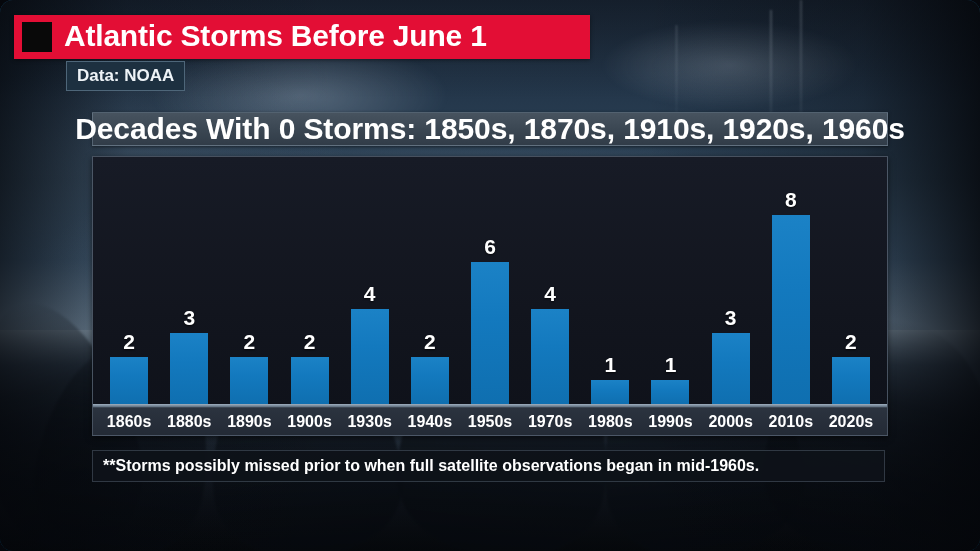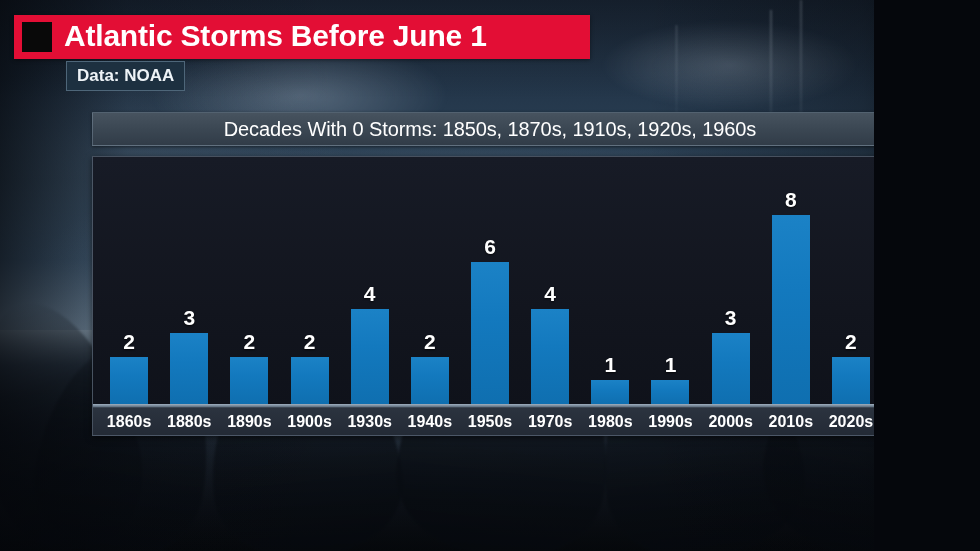--- a/index.html
+++ b/index.html
@@ -7,24 +7,25 @@
   body {
     width: 980px;
     height: 551px;
     overflow: hidden;
     font-family: "Liberation Sans", sans-serif;
     background: #05070c;
   }
 
   #stage {
     position: relative;
-    width: 874px;
+    width: 980px;
     height: 551px;
     overflow: hidden;
     background: #0369a1;
+    border-radius: 13px;
   }
 
   
   .bg-sky {
     position: absolute; left: 0; top: 0; width: 980px; height: 360px;
     background:
       radial-gradient(ellipse 620px 240px at 48% 86%, rgba(196,212,226,0.55) 0%, rgba(150,172,194,0.22) 42%, rgba(40,56,76,0) 74%),
       radial-gradient(ellipse 300px 160px at 14% 46%, rgba(120,146,172,0.28) 0%, rgba(30,44,62,0) 70%),
       linear-gradient(180deg, #1d2a3a 0%, #24374b 26%, #2f4559 50%, #44607a 72%, #7e97ad 92%, #9fb3c4 100%);
   }
@@ -98,22 +99,22 @@
   #subtitle-bar {
     position: absolute; left: 92px; top: 112px;
     width: 796px; height: 34px;
     background: linear-gradient(180deg, #47535f 0%, #3b4753 50%, #313c48 100%);
     border: 1px solid rgba(150,170,190,0.35);
     display: flex; align-items: center; justify-content: center;
     box-shadow: 0 1px 3px rgba(0,0,0,0.5);
   }
   #subtitle-text {
     color: #ffffff;
-    font-size: 20px;
-    font-weight: normal;
+    font-size: 30px;
+    font-weight: bold;
     white-space: nowrap;
     letter-spacing: -0.1px;
   }
 
   
   #chart-panel {
     position: absolute; left: 92px; top: 156px;
     width: 796px; height: 280px;
     background: linear-gradient(180deg, #171b26 0%, #12151e 55%, #0e1119 100%);
     border: 1px solid rgba(150,172,194,0.42);
@@ -285,14 +286,17 @@
         <div class="axis-label">1950s</div>
         <div class="axis-label">1970s</div>
         <div class="axis-label">1980s</div>
         <div class="axis-label">1990s</div>
         <div class="axis-label">2000s</div>
         <div class="axis-label">2010s</div>
         <div class="axis-label">2020s</div>
       </div>
   </div>
 
+  <div id="footnote-bar">
+    <div id="footnote-text">**Storms possibly missed prior to when full satellite observations began in mid-1960s.</div>
+  </div>
 
 </div>
 
 </body></html>

